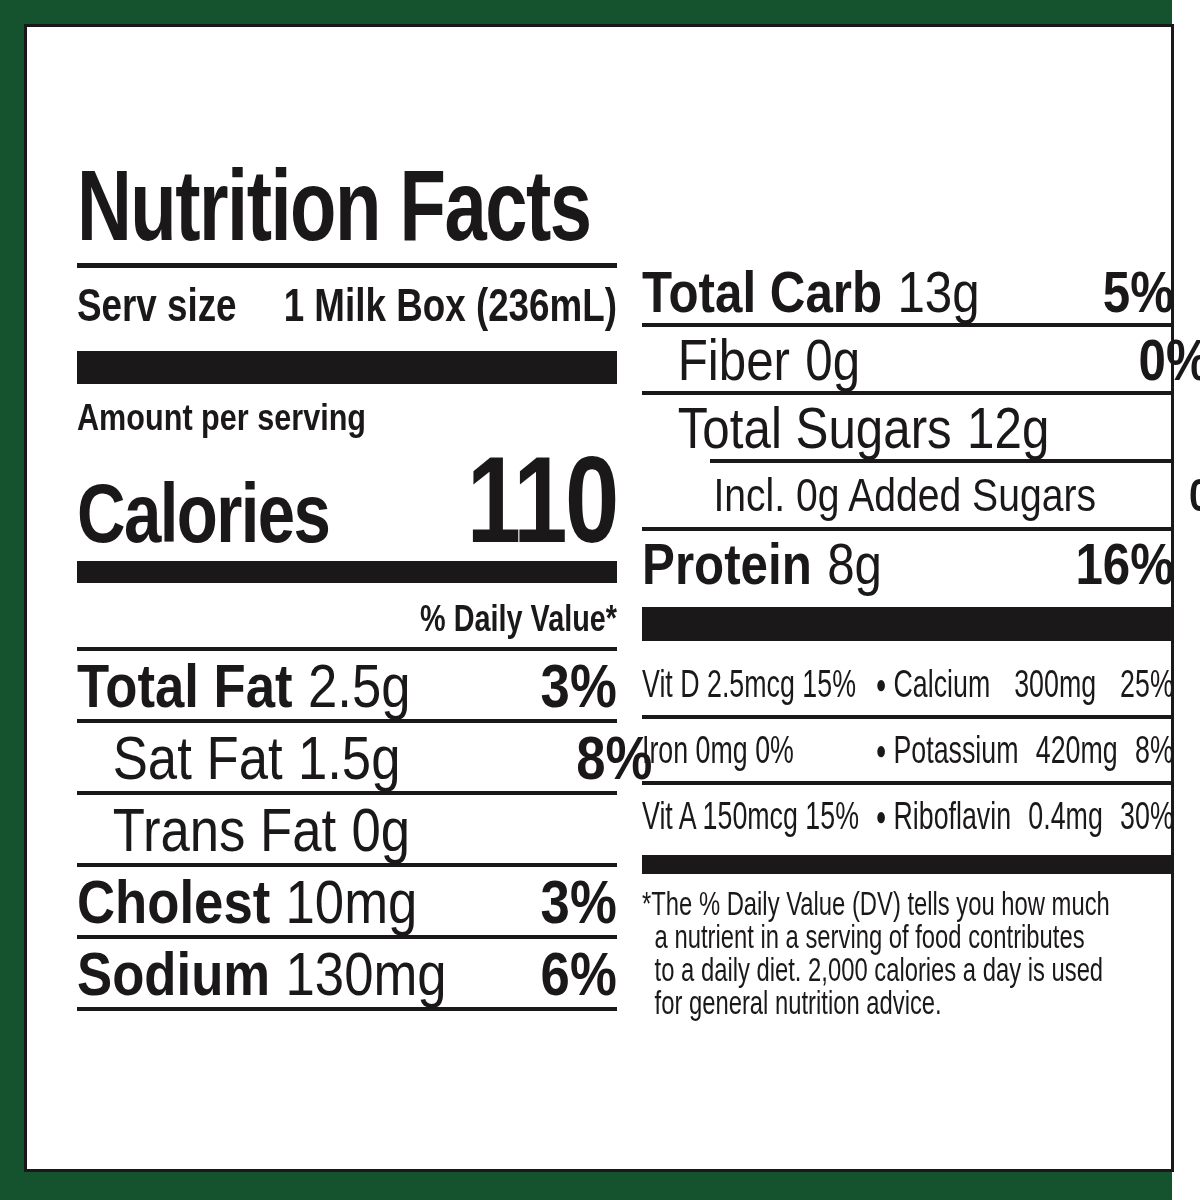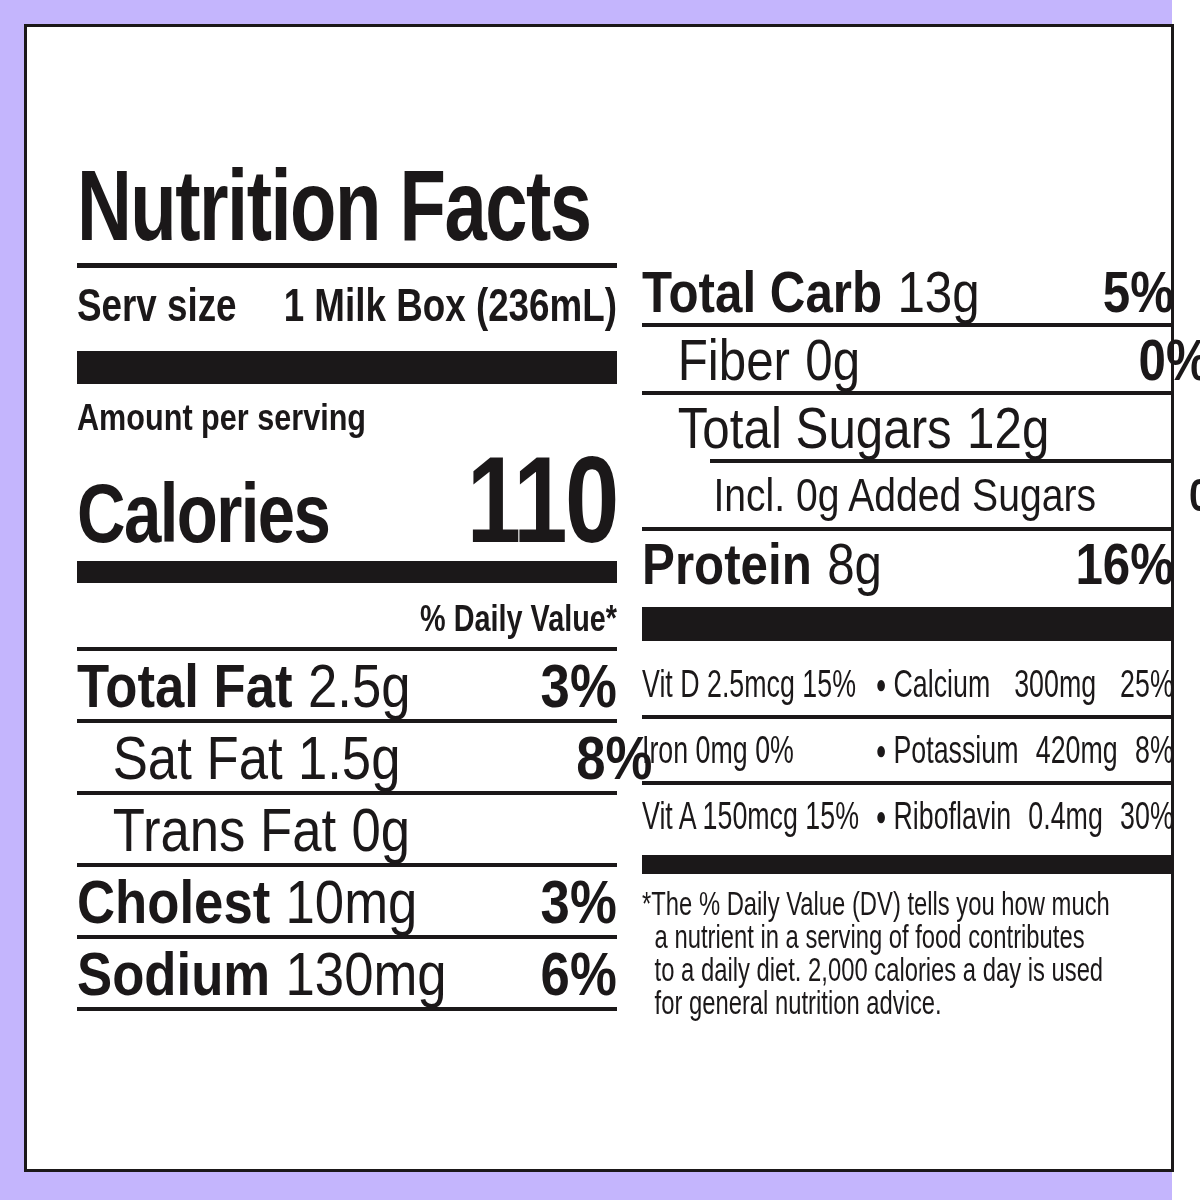--- a/index.html
+++ b/index.html
@@ -5,21 +5,21 @@
   html, body {
     margin: 0;
     padding: 0;
     background: #ffffff;
     width: 1200px;
     height: 1200px;
     font-family: "Liberation Sans", sans-serif;
     color: #1b1819;
     overflow: hidden;
   }
-  .canvas { position: relative; width: 1172px; height: 1200px; background: #c4b5fd; }
+  .canvas { position: relative; width: 1172px; height: 1200px; background: #14532d; }
 
   .label-box {
     position: absolute;
     left: 24px; top: 24px;
     width: 1150px; height: 1148px;
     border: 3px solid #1b1819;
     box-sizing: border-box;
     background: #ffffff;
   }
 

